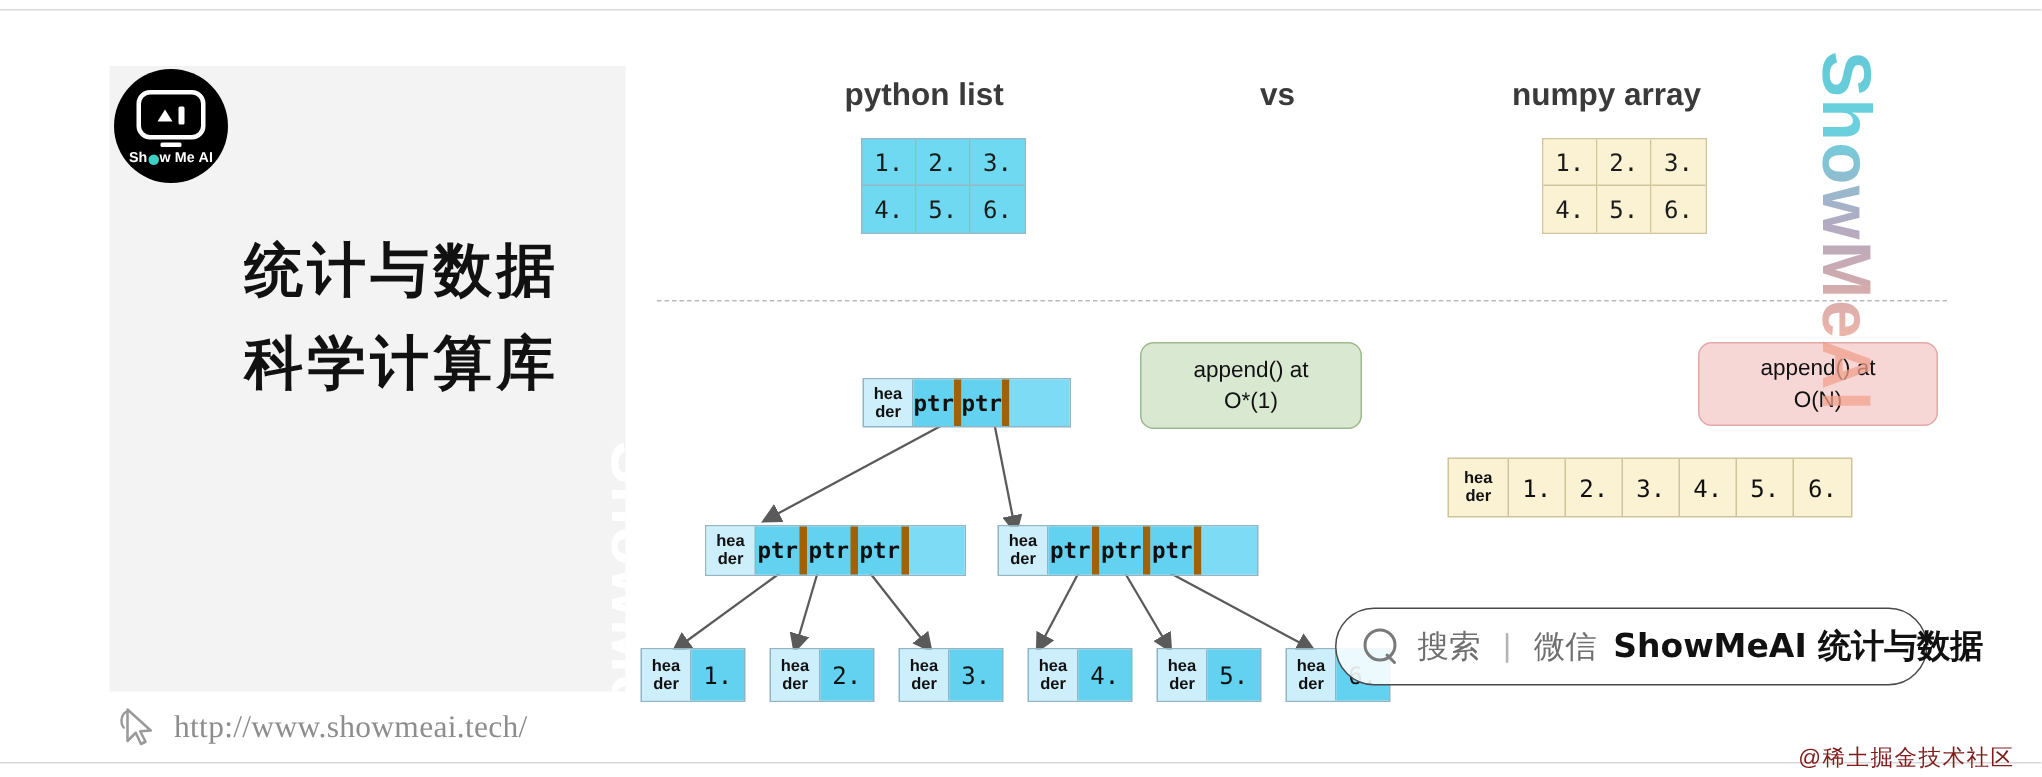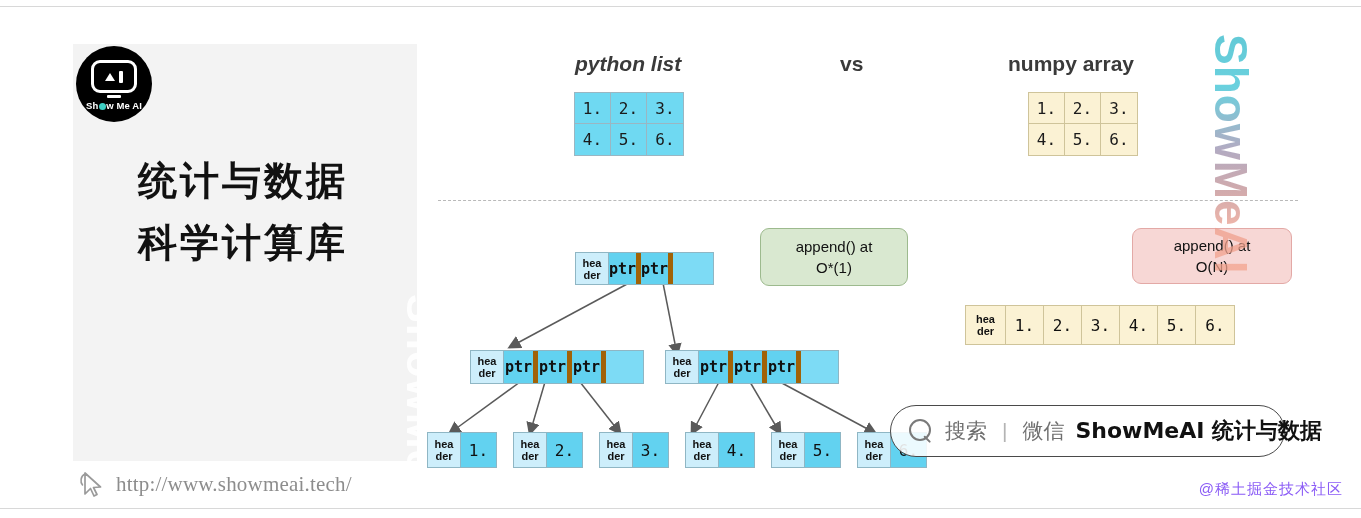--- a/index.html
+++ b/index.html
@@ -21,41 +21,41 @@
         display:flex;align-items:center;justify-content:center;gap:4px;margin-top:3px;}
   #logo .screen .caret{width:0;height:0;border-left:5px solid transparent;border-right:5px solid transparent;
         border-bottom:8px solid #fff;}
   #logo .screen .bar{width:3.2px;height:12px;background:#fff;border-radius:1px;}
   #logo .neck{width:14px;height:3px;background:#fff;margin-top:2px;border-radius:1px;}
   #logo .logo-text{font-size:9.5px;font-weight:bold;color:#fff;letter-spacing:.1px;margin-top:2px;
         display:flex;align-items:center;gap:.5px;}
   #logo .logo-text .o{display:inline-block;width:7px;height:7px;border-radius:50%;background:#3ecfc4;
         position:relative;top:1px;}
 
-  #title-cn{position:absolute;left:138px;top:150px;width:260px;}
+  #title-cn{position:absolute;left:138px;top:150px;width:260px;text-align:center;}
   #title-cn .line{font-family:"DejaVu Sans","Liberation Sans",sans-serif;
         font-size:39px;font-weight:bold;color:#111;letter-spacing:3px;line-height:62px;white-space:nowrap;}
   #title-en{position:absolute;left:222px;top:308px;font-size:42px;font-weight:bold;color:#f08030;
         letter-spacing:.5px;}
 
   #panel-wm{position:absolute;left:373px;top:250px;transform:rotate(90deg);transform-origin:left top;
         font-size:43px;font-weight:bold;color:#ffffff;opacity:.95;letter-spacing:1px;
         white-space:nowrap;pointer-events:none;}
 
   
   #footer-url{position:absolute;left:78px;top:470px;display:flex;align-items:center;gap:12px;}
   #footer-url .cursor{width:26px;height:28px;position:relative;}
   #footer-url .cursor svg{display:block;}
   #footer-url .url{font-family:"Liberation Serif","DejaVu Serif",serif;font-size:21px;color:#8d8d8d;letter-spacing:.2px;}
-  #juejin{position:absolute;right:18px;top:480px;font-size:15px;color:#8b5cf6;letter-spacing:1px;}
+  #juejin{position:absolute;right:18px;top:496px;font-size:15px;color:#7f1d1d;letter-spacing:1px;}
 
   
   #content{position:absolute;left:420px;top:30px;width:880px;height:460px;}
   .col-head{position:absolute;font-size:21px;font-weight:bold;color:#3a3a3a;white-space:nowrap;}
-  #head-list{left:155px;top:22px;font-style:italic;}
+  #head-list{left:143px;top:22px;}
   #head-vs{left:420px;top:22px;}
   #head-np{left:588px;top:22px;}
 
   .divider{position:absolute;left:18px;top:170px;width:860px;border-top:1.4px dashed #b9b9b9;}
 
   
   .matrix{position:absolute;border:1px solid #9ab6c2;display:grid;grid-template-columns:repeat(3,36px);}
   .matrix .cell{height:31px;display:flex;align-items:center;justify-content:center;
         font-family:"DejaVu Sans Mono","Liberation Mono",monospace;font-size:16px;color:#1b1b1b;
         border-right:1px solid #9ab6c2;border-bottom:1px solid #9ab6c2;box-sizing:border-box;}

